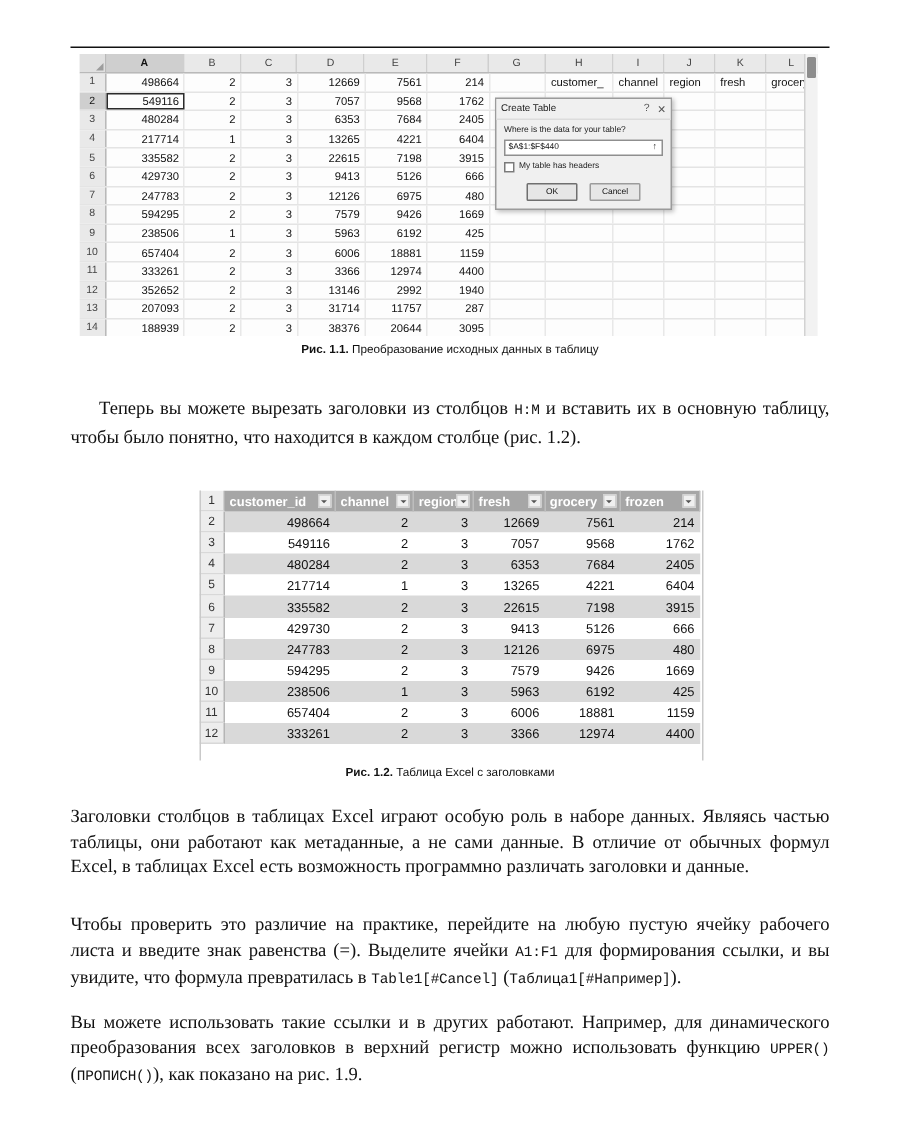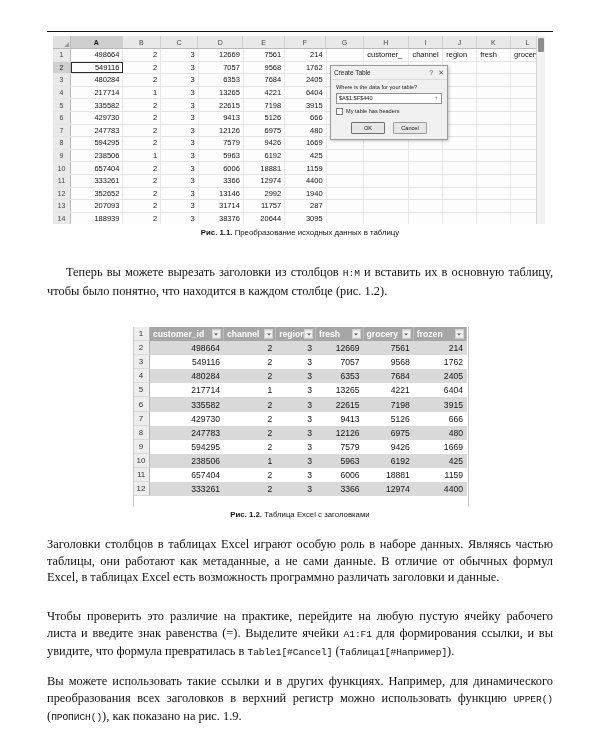--- a/index.html
+++ b/index.html
@@ -589,16 +589,16 @@
     <span>Таблица Excel с заголовками</span>
   </div>
 
   <div class="para" style="top:536px;">Заголовки столбцов в таблицах Excel играют особую роль в наборе данных. Являясь частью таблицы, они работают как метаданные, а не сами данные. В отличие от обычных формул Excel, в таблицах Excel есть возможность программно различать заголовки и данные.</div>
 
   <div class="para" style="top:608px;">
     <span>Чтобы проверить это различие на практике, перейдите на любую пустую ячейку рабочего листа и введите знак равенства (=). Выделите ячейки </span><code>A1:F1</code><span> для формирования ссылки, и вы увидите, что формула превратилась в </span><code>Table1[#Cancel]</code><span> (</span><code>Таблица1[#Например]</code><span>).</span>
   </div>
 
   <div class="para" style="top:673px;">
-    <span>Вы можете использовать такие ссылки и в других функциях. Например, для динамического преобразования всех заголовков в верхний регистр можно использовать функцию </span><code>UPPER()</code><span> (</span><code>ПРОПИСН()</code><span>), как показано на рис. 1.9.</span>
+    <span>Вы можете использовать такие ссылки и в других работают. Например, для динамического преобразования всех заголовков в верхний регистр можно использовать функцию </span><code>UPPER()</code><span> (</span><code>ПРОПИСН()</code><span>), как показано на рис. 1.9.</span>
   </div>
 
 </div>
 
 </body></html>

